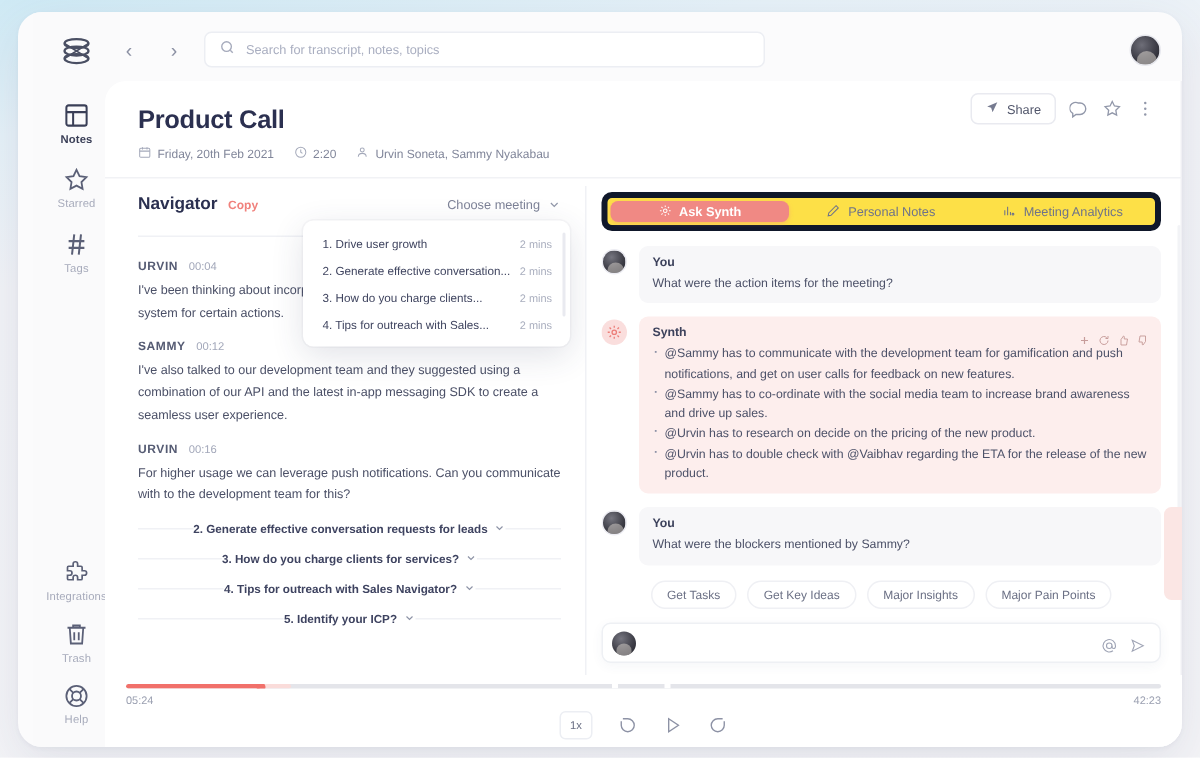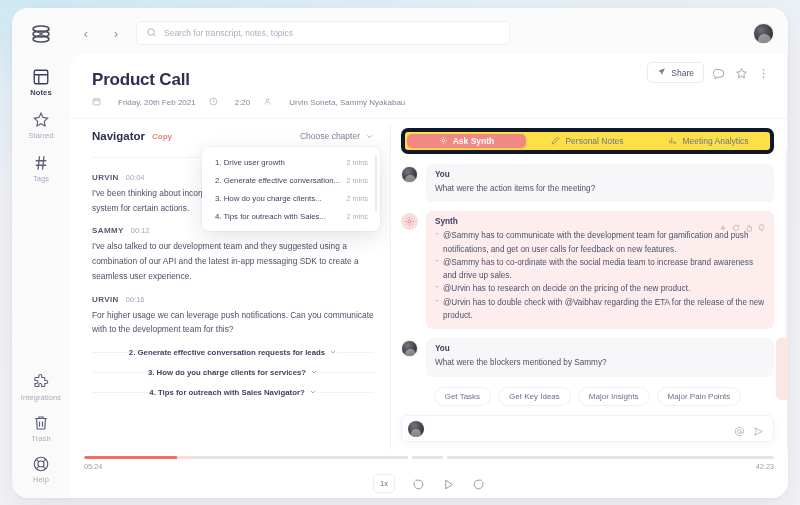--- a/index.html
+++ b/index.html
@@ -16,21 +16,21 @@
     left: 12px; top: 8px;
     width: 776px; height: 490px;
     background: #fbfbfc;
     border-radius: 16px;
     box-shadow: 0 10px 34px rgba(60,70,110,.11), 0 1px 3px rgba(60,70,110,.05);
     overflow: hidden;
   }
 
   
   .rail {
-    position: absolute; left: 0; top: 0;
+    position: absolute; left: 10px; top: 0;
     width: 58px; height: 100%;
     background: #fafafb;
     display: flex; flex-direction: column; align-items: center;
   }
   .logo { margin-top: 14px; width: 24px; height: 24px; }
   .rail-top { margin-top: 22px; display: flex; flex-direction: column; gap: 14px; width: 100%; align-items: center; }
   .rail-bottom { margin-top: auto; margin-bottom: 14px; display: flex; flex-direction: column; gap: 12px; width: 100%; align-items: center; }
   .rail-item { display: flex; flex-direction: column; align-items: center; gap: 2px; cursor: pointer; width: 100%; }
   .rail-item .ico { width: 18px; height: 18px; display: block; color: #5b6077; }
   .rail-item .lbl { font-size: 7.5px; color: #a7abbb; letter-spacing: .1px; }
@@ -69,21 +69,21 @@
   .card {
     position: absolute; left: 58px; top: 46px; right: 0; bottom: 0;
     background: #fff; border-top-left-radius: 14px;
     box-shadow: -1px -1px 0 #f0f0f4 inset;
   }
 
   
   .meet-head { padding: 16px 20px 10px 22px; border-bottom: 1px solid #f1f2f5; position: relative; }
   .meet-title { font-size: 17px; font-weight: 700; color: #2b3050; letter-spacing: -.2px; }
   .meet-meta { display: flex; align-items: center; gap: 13px; margin-top: 7px; }
-  .meta-it { display: flex; align-items: center; gap: 17px; font-size: 8px; color: #81869a; }
+  .meta-it { display: flex; align-items: center; gap: 4px; font-size: 8px; color: #81869a; }
   .meta-it svg { width: 9px; height: 9px; color: #a4a9ba; flex: none; }
   .head-actions { position: absolute; right: 18px; top: 8px; display: flex; align-items: center; gap: 9px; }
   .share-btn {
     display: flex; align-items: center; gap: 5px;
     border: 1px solid #e9eaf0; border-radius: 5px; background: #fff;
     padding: 4px 9px; font-size: 8.5px; color: #4f5469; cursor: pointer;
   }
   .share-btn svg { width: 9px; height: 9px; color: #767b90; }
   .hact { width: 13px; height: 13px; color: #9298aa; cursor: pointer; }
 
@@ -361,21 +361,21 @@
       </div>
     </div>
 
     <div class="panes">
 
       <div class="pane-left">
         <div class="tr-head">
           <span class="tr-title">Navigator</span>
           <span class="tr-copy">Copy</span>
           <span class="chooser">
-            <span>Choose chapter</span>
+            <span>Choose meeting</span>
             <span class="chev">
               <svg viewBox="0 0 24 24" fill="none" stroke="currentColor" stroke-width="2.2">
                   <path d="M6 9l6 6 6-6"></path>
                 </svg>
             </span>
           </span>
         </div>
 
         <div class="chap-row">
           <span class="ln"></span>
@@ -433,20 +433,30 @@
           <span class="ln"></span>
           <span class="txt">
             <span>4. Tips for outreach with Sales Navigator?</span>
             <span class="chev"><svg viewBox="0 0 24 24" fill="none" stroke="currentColor" stroke-width="2.4">
                   <path d="M6 9l6 6 6-6"></path>
                 </svg></span>
           </span>
           <span class="ln"></span>
         </div>
 
+        <div class="chap-row">
+          <span class="ln"></span>
+          <span class="txt">
+            <span>5. Identify your ICP?</span>
+            <span class="chev"><svg viewBox="0 0 24 24" fill="none" stroke="currentColor" stroke-width="2.4">
+                  <path d="M6 9l6 6 6-6"></path>
+                </svg></span>
+          </span>
+          <span class="ln"></span>
+        </div>
 
         <div class="chapdrop">
           <div class="chapdrop-item">
             <span class="t">1.  Drive user growth</span>
             <span class="m">2 mins</span>
           </div>
           <div class="chapdrop-item">
             <span class="t">2. Generate effective conversation...</span>
             <span class="m">2 mins</span>
           </div>

